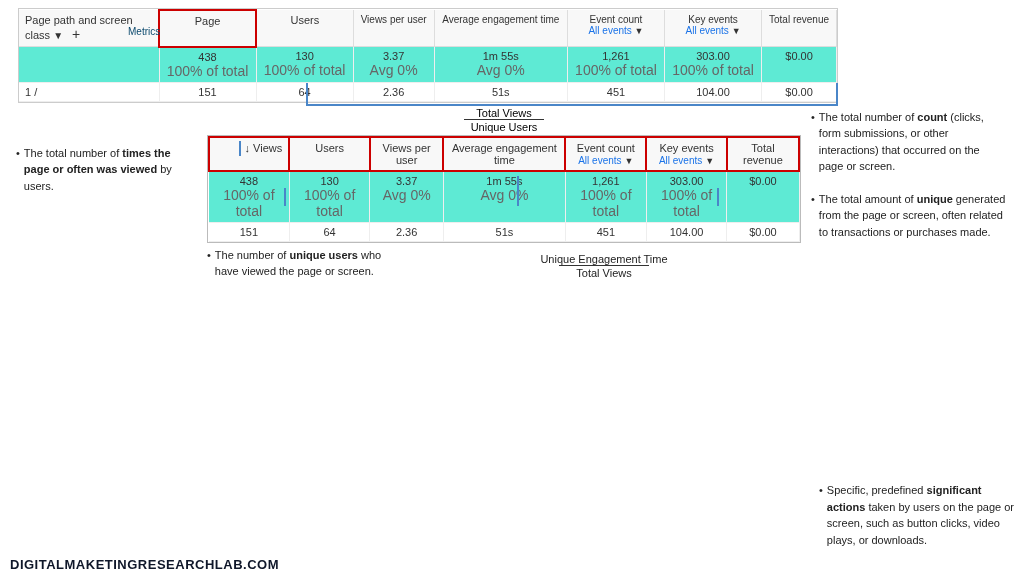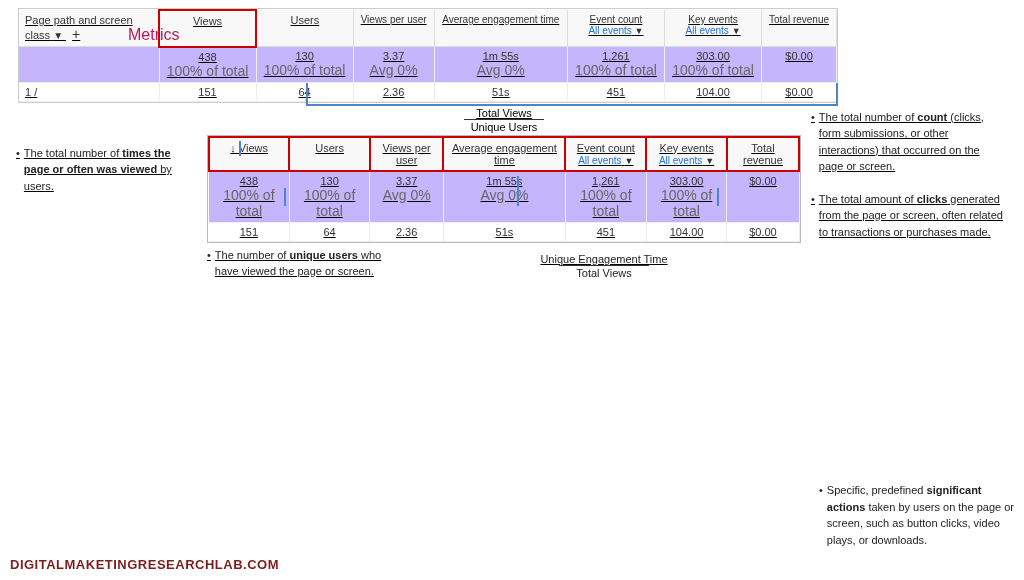--- a/index.html
+++ b/index.html
@@ -11,37 +11,36 @@
       overflow: hidden;
       position: relative;
       font-size: 11px;
     }
 
     .outer-container {
       width: 1024px;
       height: 580px;
       position: relative;
       padding: 8px;
-      text-decoration: underline;
     }
 
     
     .top-table-wrapper {
       border: 1px solid #ccc;
       margin: 0 auto 0 10px;
       width: 820px;
       position: relative;
     }
 
     .metrics-label {
       position: absolute;
       top: 18px;
       left: 120px;
-      font-size: 16px;
-      color: #be185d;
+      font-size: 10px;
+      color: #0c4a6e;
       font-weight: normal;
     }
 
     table {
       width: 100%;
       border-collapse: collapse;
       font-size: 11px;
     }
 
     th {
@@ -87,46 +86,46 @@
 
     .bold { font-weight: bold; }
 
     
     .watermark {
       position: absolute;
       bottom: 8px;
       left: 10px;
       font-size: 13px;
       font-weight: bold;
-      color: #7f1d1d;
+      color: #0f172a;
       letter-spacing: 0.5px;
       margin-top: 24px;
     }
 
     .row-total td, .row-total th {
-      background: #c4b5fd;
+      background: #5eead4;
     }
   </style>
 </head>
 <body>
 
 <div class="outer-container">
 
   <div style="position:relative; margin-bottom: 2px;">
     <div class="top-table-wrapper">
       <table>
         <thead>
           <tr>
             <th class="th-page-path">
               <span>Page path and screen class</span>
               <span style="font-size:10px;">▼</span>
               <span style="font-size:14px; margin-left:6px;">+</span>
             </th>
             <th style="border:2px solid #cc0000; color:#333;">
-              <span>Views</span>
+              <span>Page</span>
             </th>
             <th><span>Users</span></th>
             <th style="font-size:10px;"><span>Views per user</span></th>
             <th style="font-size:10px;"><span>Average engagement time</span></th>
             <th style="font-size:10px;">
               <span>Event count</span><br>
               <span style="color:#1a73e8;">All events</span> <span style="font-size:9px;">▼</span>
             </th>
             <th style="font-size:10px;">
               <span>Key events</span><br>
@@ -200,21 +199,21 @@
         <span>Total Views</span><br>
         <span style="display:inline-block; border-top:1px solid #333; padding-top:1px; min-width:80px; text-align:center;">Unique Users</span>
       </div>
 
       <div style="position:absolute; left:32px; top:36px; width:2px; height:15px; background:#4a86c8;"></div>
 
       <div class="data-table-wrapper">
         <table>
           <thead>
             <tr>
-              <th style="border:2px solid #cc0000; font-size:11px;">
+              <th style="border:2px solid #cc0000; font-size:11px;text-align:right;">
                 <span>↓ Views</span>
               </th>
               <th style="border:2px solid #cc0000; font-size:11px;">
                 <span>Users</span>
               </th>
               <th style="border:2px solid #cc0000; font-size:11px;">
                 <span>Views per user</span>
               </th>
               <th style="border:2px solid #cc0000; font-size:11px;">
                 <span>Average engagement time</span>
@@ -303,21 +302,21 @@
       <div style="margin-bottom:16px;">
         <div class="bullet">
           <span class="bullet-dot">•</span>
           <span>The total number of <span class="bold">count</span> (clicks, form submissions, or other interactions) that occurred on the page or screen.</span>
         </div>
       </div>
 
       <div>
         <div class="bullet">
           <span class="bullet-dot">•</span>
-          <span>The total amount of <span class="bold">clicks</span> generated from the page or screen, often related to transactions or purchases made.</span>
+          <span>The total amount of <span class="bold">unique</span> generated from the page or screen, often related to transactions or purchases made.</span>
         </div>
       </div>
     </div>
   </div>
 
   <div style="position:absolute; right:0; bottom:28px; width:215px; padding:0 10px; font-size:11px; line-height:1.5; color:#222;">
     <div class="bullet">
       <span class="bullet-dot">•</span>
       <span>Specific, predefined <span class="bold">significant actions</span> taken by users on the page or screen, such as button clicks, video plays, or downloads.</span>
     </div>

